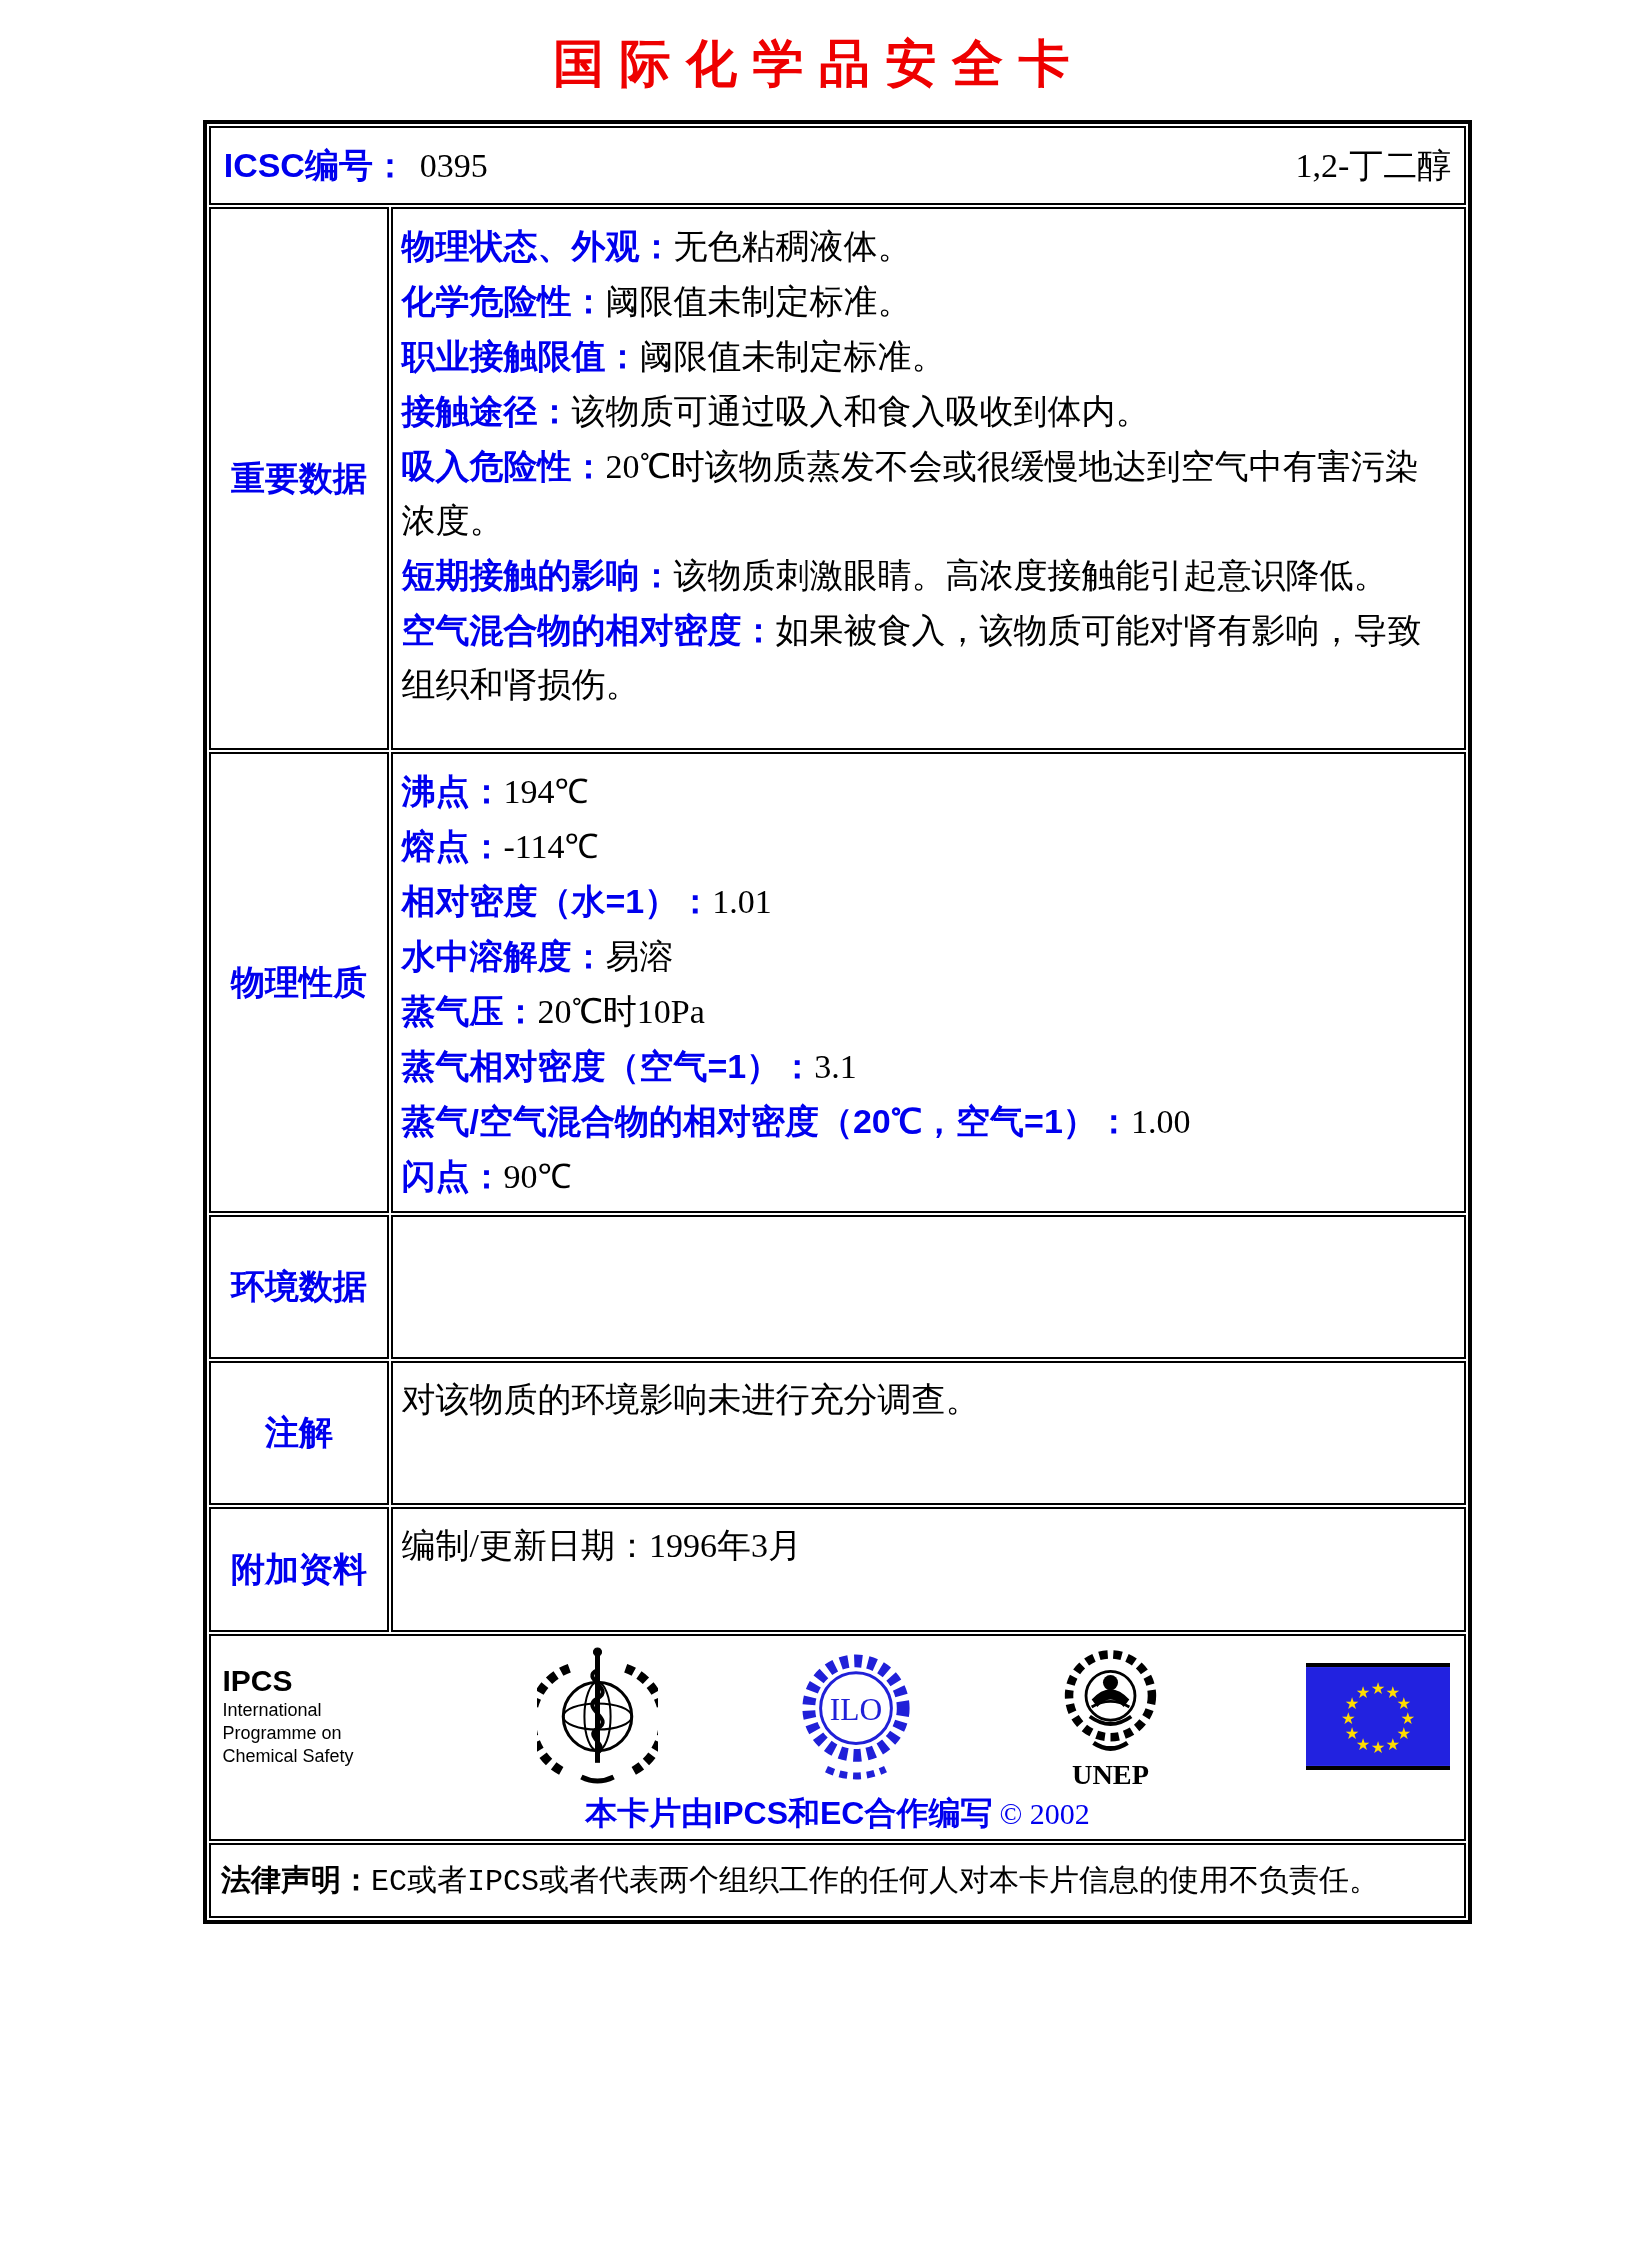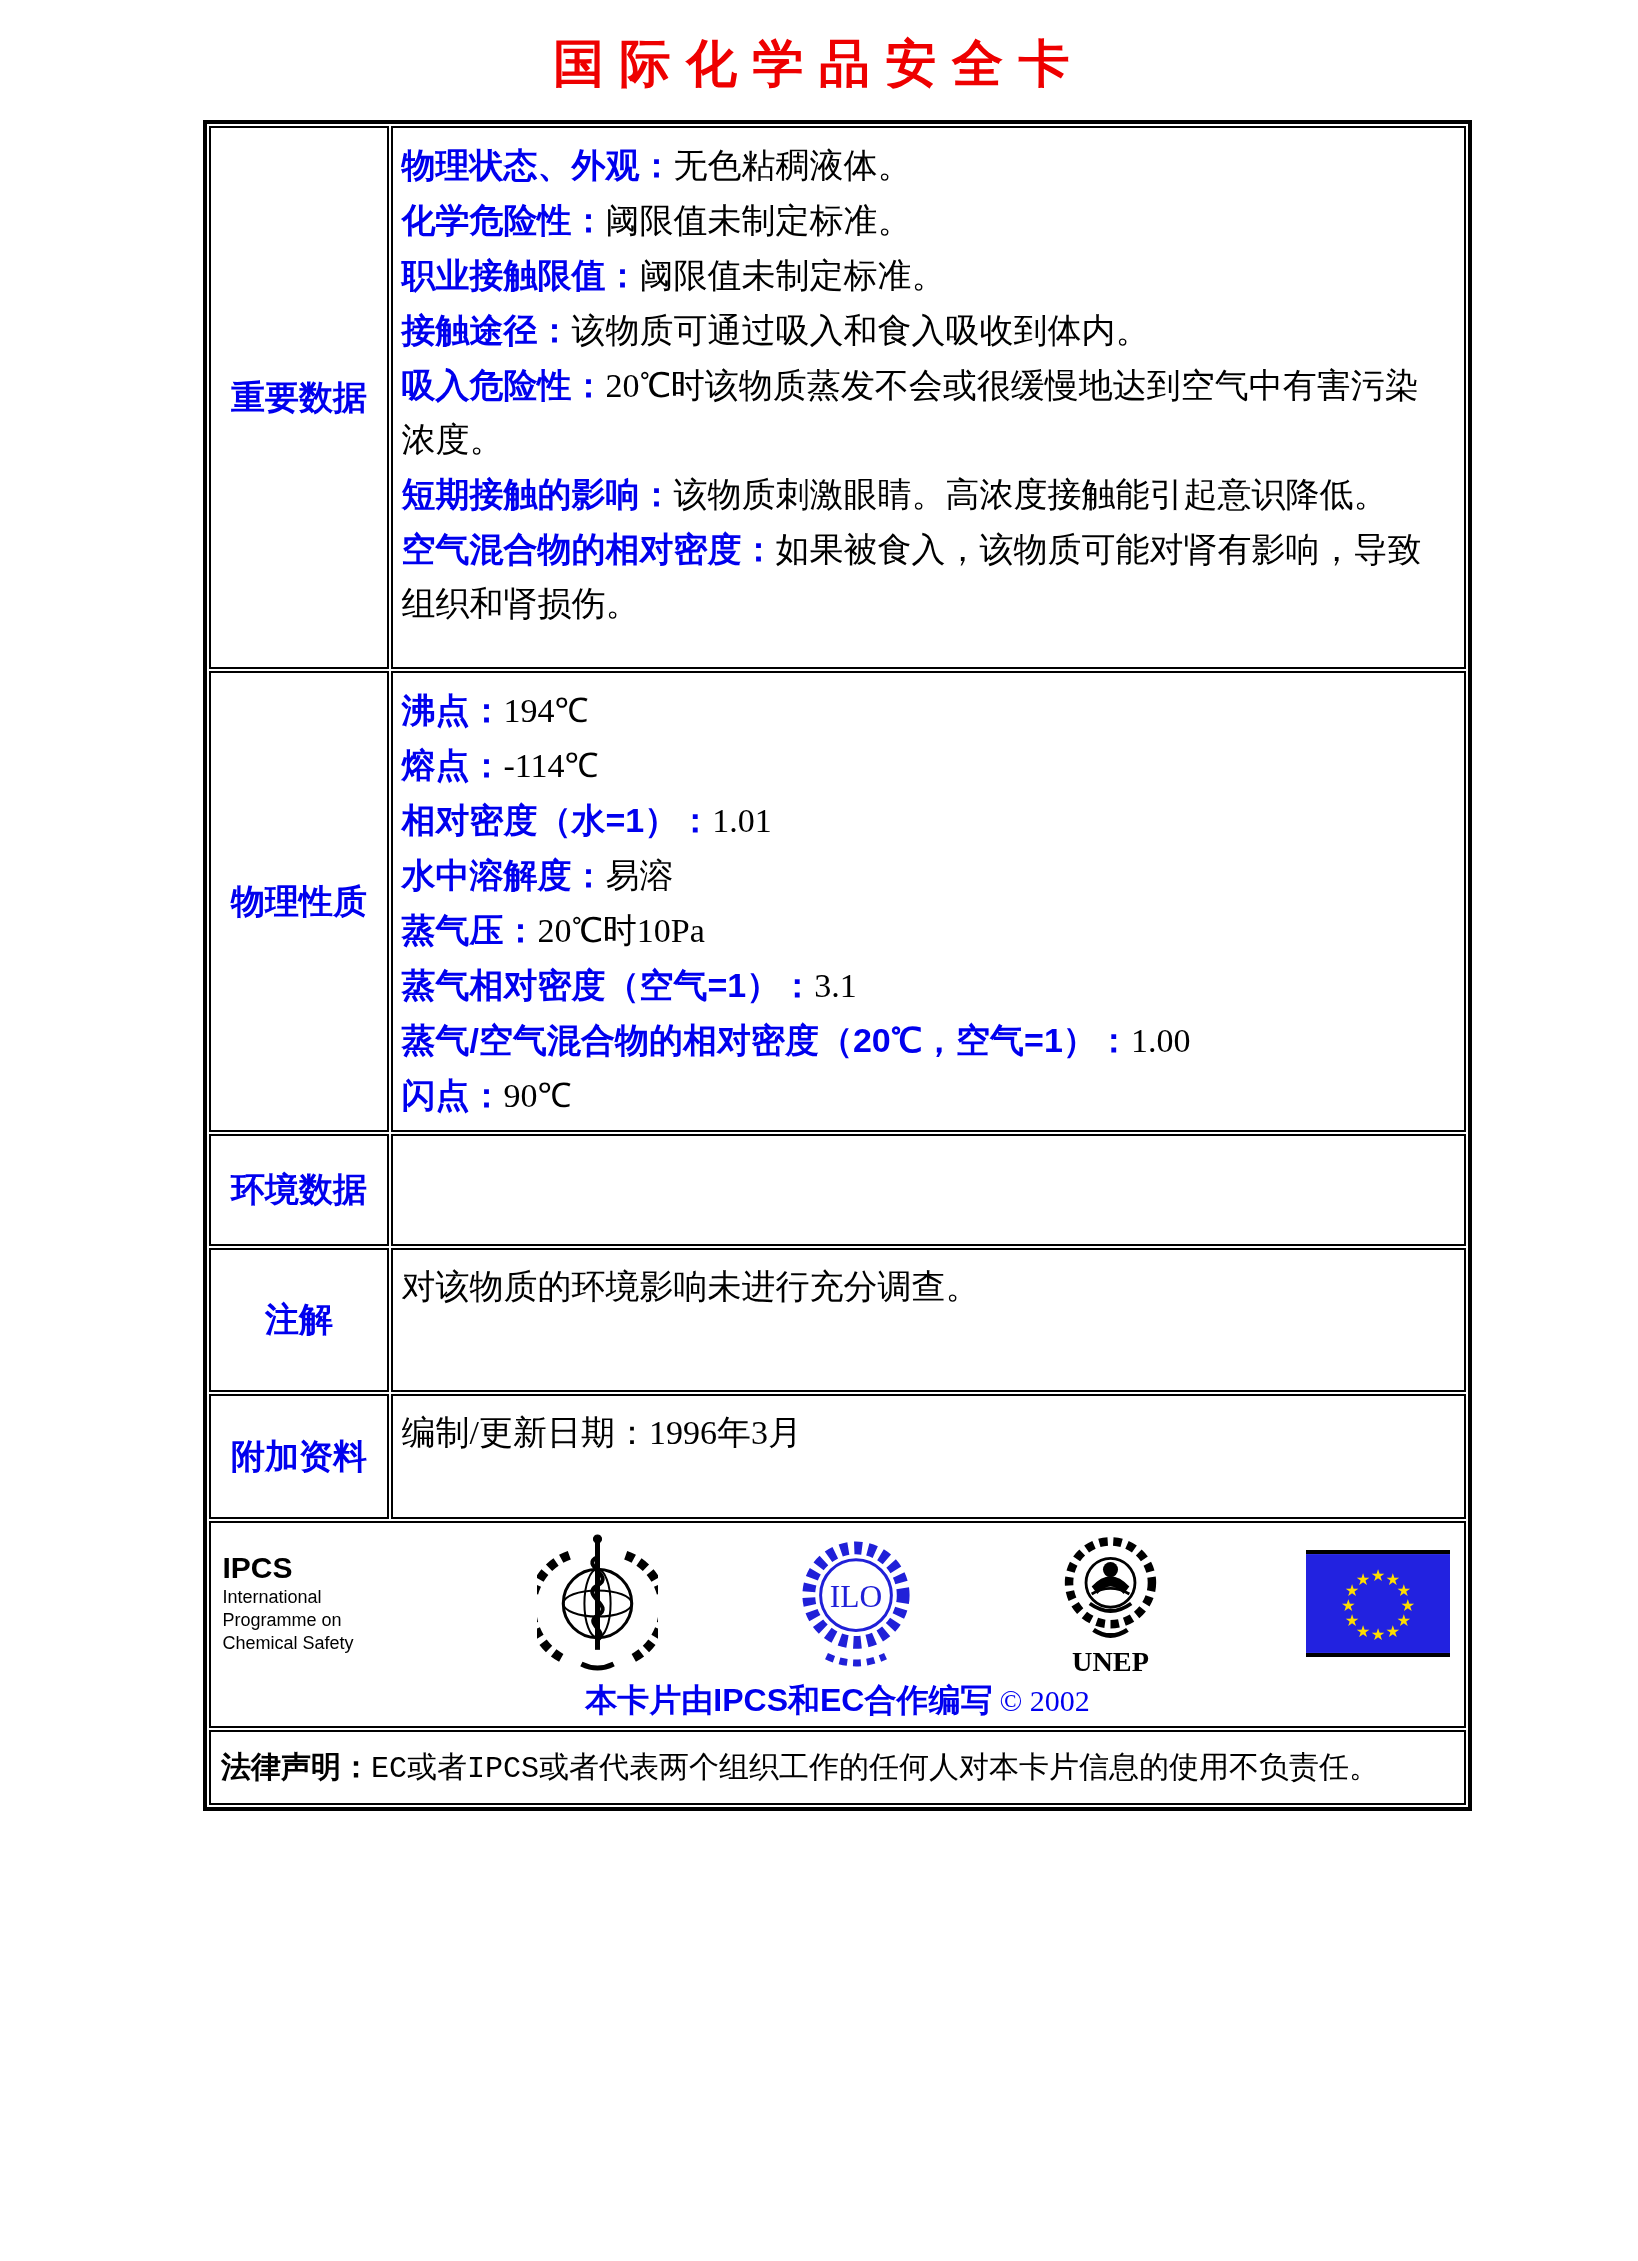--- a/index.html
+++ b/index.html
@@ -27,21 +27,21 @@
     border:2.1px solid #000;
     box-sizing:border-box;
     background:#fff;
     vertical-align:middle;
     overflow:hidden;
   }
   col.c1{width:180px;}
   tr.r-head td{height:79px;}
   tr.r-important td{height:543px;}
   tr.r-physical td{height:461px;}
-  tr.r-env td{height:112px;}
+  tr.r-env td{height:144px;}
   tr.r-notes td{height:144px;}
   tr.r-extra td{height:125px;}
   tr.r-logos td{height:194px;}
   tr.r-legal td{height:75px;}
 
   .head-cell{padding:0 12.7px;}
   .head-flex{display:flex;justify-content:space-between;align-items:center;}
   .blue-label{
     color:#0000ee;
     font-family:"Liberation Sans",sans-serif;
@@ -116,20 +116,31 @@
 
   <h1 class="title">国际化学品安全卡</h1>
 
   <table class="card">
     <colgroup>
         <col class="c1">
         <col class="c2">
       </colgroup>
 
     <tbody>
+        <tr class="r-head">
+      <td colspan="2" class="head-cell">
+        <div class="head-flex">
+          <span class="head-left">
+            <span class="blue-label">ICSC编号：</span>
+            <span class="serif">0395</span>
+          </span>
+          <span class="serif">1,2-丁二醇</span>
+        </div>
+      </td>
+    </tr>
 
     <tr class="r-important">
       <td class="label-cell">重要数据</td>
       <td class="content-cell">
         <div class="entry"><span class="k">物理状态、外观：</span><span class="v">无色粘稠液体。</span></div>
         <div class="entry"><span class="k">化学危险性：</span><span class="v">阈限值未制定标准。</span></div>
         <div class="entry"><span class="k">职业接触限值：</span><span class="v">阈限值未制定标准。</span></div>
         <div class="entry"><span class="k">接触途径：</span><span class="v">该物质可通过吸入和食入吸收到体内。</span></div>
         <div class="entry"><span class="k">吸入危险性：</span><span class="v">20℃时该物质蒸发不会或很缓慢地达到空气中有害污染浓度。</span></div>
         <div class="entry"><span class="k">短期接触的影响：</span><span class="v">该物质刺激眼睛。高浓度接触能引起意识降低。</span></div>

